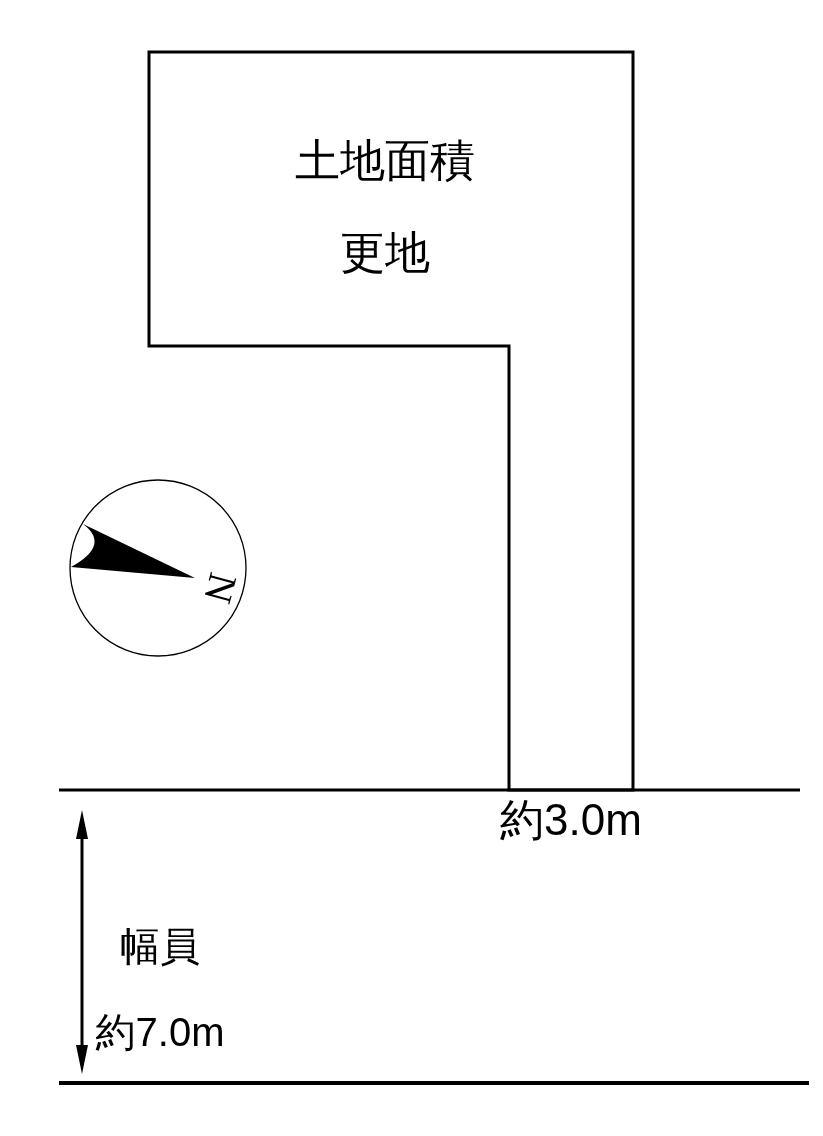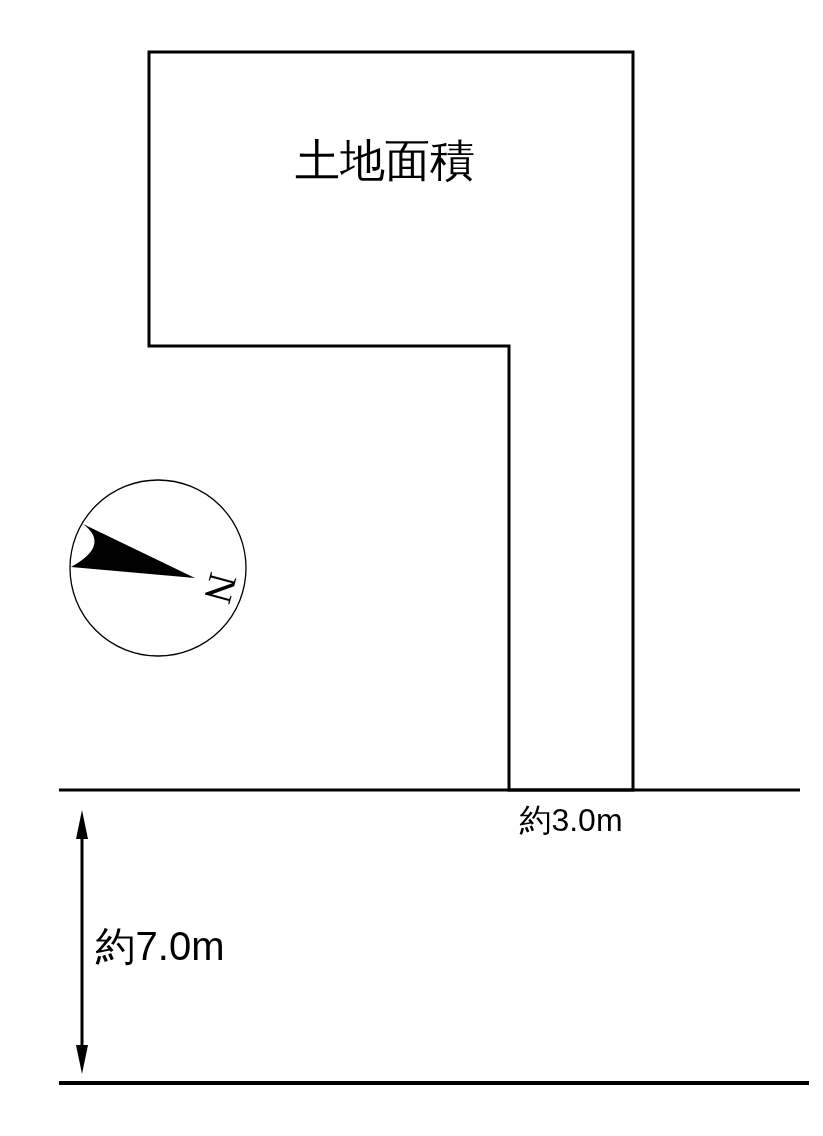--- a/index.html
+++ b/index.html
@@ -33,21 +33,21 @@
     top: 92px;
     width: 484px;
     font-size: 45px;
     line-height: 46px;
     letter-spacing: 0px;
   }
   .frontage-label {
     left: 478px;
     top: 799px;
     width: 162px;
-    font-size: 32px;
+    font-size: 44px;
     line-height: 42px;
   }
   .road-width-label {
     left: 58px;
     top: 882px;
     width: 180px;
     font-size: 40px;
     line-height: 43px;
   }
   .north-label {
@@ -85,23 +85,25 @@
     </g>
 
     <g>
       <circle cx="146" cy="568" r="88" fill="#ffffff" stroke="#000000" stroke-width="1.3"></circle>
       <path d="M 183,578 L 71,524 Q 99,545 59,567 Z" fill="#000000"></path>
     </g>
   </svg>
 
   <div class="label land-info">
     <div>土地面積</div>
+    <div>更地</div>
   </div>
 
   <div class="label frontage-label">約3.0m</div>
 
   <div class="label road-width-label">
+    <div>幅員</div>
     <div>約7.0m</div>
   </div>
 
   <div class="label north-label">N</div>
 
 </div>
 
 </body></html>

